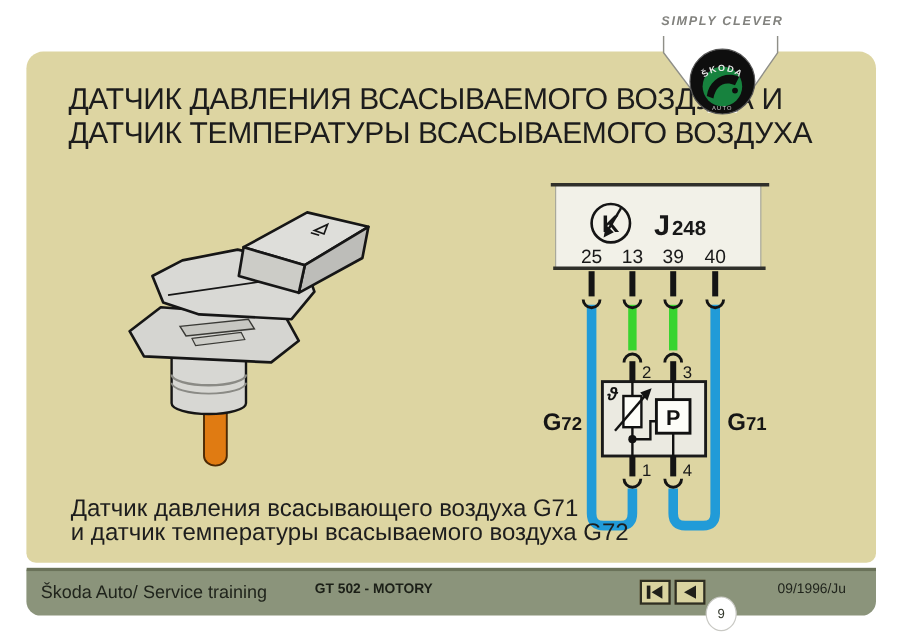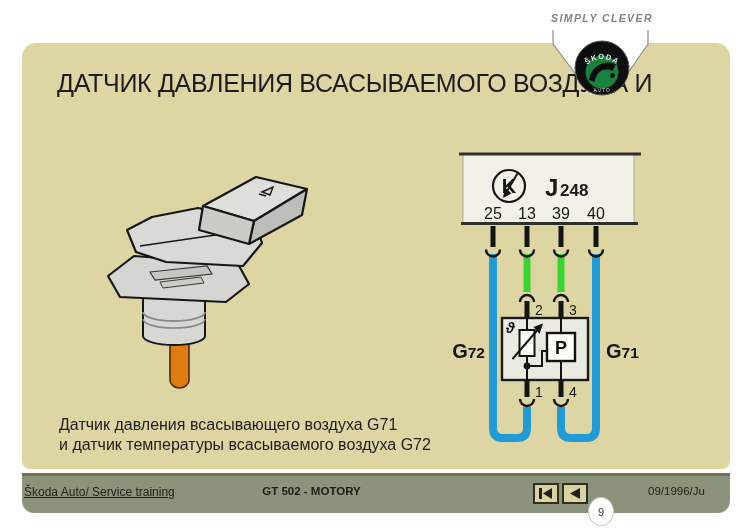--- a/index.html
+++ b/index.html
@@ -18,34 +18,34 @@
     left:22px;top:43px;width:708px;height:426px;
     background:#ddd5a2;border-radius:14px 14px 8px 8px;z-index:1;
   }
   .title{
     left:57px;top:69px;width:620px;z-index:2;
     font-size:25px;line-height:28px;letter-spacing:-0.3px;color:#1c1c1c;
   }
   .title span{display:block;white-space:nowrap;}
   .caption{
     left:59px;top:415px;z-index:2;
-    font-size:16px;line-height:19.5px;color:#1d1d1d;
+    font-size:20px;line-height:19.5px;color:#1d1d1d;
   }
   .caption span{display:block;white-space:nowrap;}
   .notch{left:540px;top:26px;width:124px;height:76px;z-index:3;}
   .logo{left:573px;top:39px;width:58px;height:58px;z-index:4;}
   .sensor{left:85px;top:160px;width:320px;height:250px;z-index:2;}
   .wiring{left:440px;top:145px;width:262px;height:330px;z-index:2;}
   
   .footer{
     left:22px;top:473px;width:708px;height:37px;
     background:#8b947b;border-top:3px solid #6a7259;
     border-radius:0 0 12px 12px;z-index:1;
   }
-  .footer-left{left:24px;top:485px;font-size:12px;color:#20241c;z-index:2;text-decoration:underline;}
+  .footer-left{left:34px;top:485px;font-size:15px;color:#20241c;z-index:2;}
   .footer-center{left:22px;top:485px;width:579px;text-align:center;font-size:11.5px;font-weight:bold;color:#1b1f17;z-index:2;}
   .footer-right{left:648px;top:485px;font-size:11.5px;color:#20241c;z-index:2;}
   .navbtn{
     width:26px;height:21px;background:#d9d3a0;border:2px solid #2e2e22;
     box-sizing:border-box;z-index:5;display:flex;align-items:center;justify-content:center;
     cursor:pointer;
   }
   .navbtn svg{display:block;}
   .page-badge{
     left:588px;top:497px;width:24px;height:27px;background:#ffffff;
@@ -55,20 +55,21 @@
   }
   svg text{font-family:"Liberation Sans","DejaVu Sans",sans-serif;}
 </style>
 </head>
 <body>
 
 <div class="abs slide"></div>
 
 <div class="abs title">
   <span>ДАТЧИК ДАВЛЕНИЯ ВСАСЫВАЕМОГО ВОЗДУХА И</span>
+  <span>ДАТЧИК ТЕМПЕРАТУРЫ ВСАСЫВАЕМОГО ВОЗДУХА</span>
 </div>
 
 <svg class="abs notch" viewBox="540 26 124 76">
   <polygon points="553,26 648,26 648,44 614,94 590,94 553,44" fill="#ffffff"></polygon>
   <path d="M553,30 L553,44 L590,93" fill="none" stroke="#8f8f88" stroke-width="1.2"></path>
   <path d="M648,30 L648,44 L614,93" fill="none" stroke="#8f8f88" stroke-width="1.2"></path>
 </svg>
 
 <div class="abs tagline">SIMPLY CLEVER</div>
 

